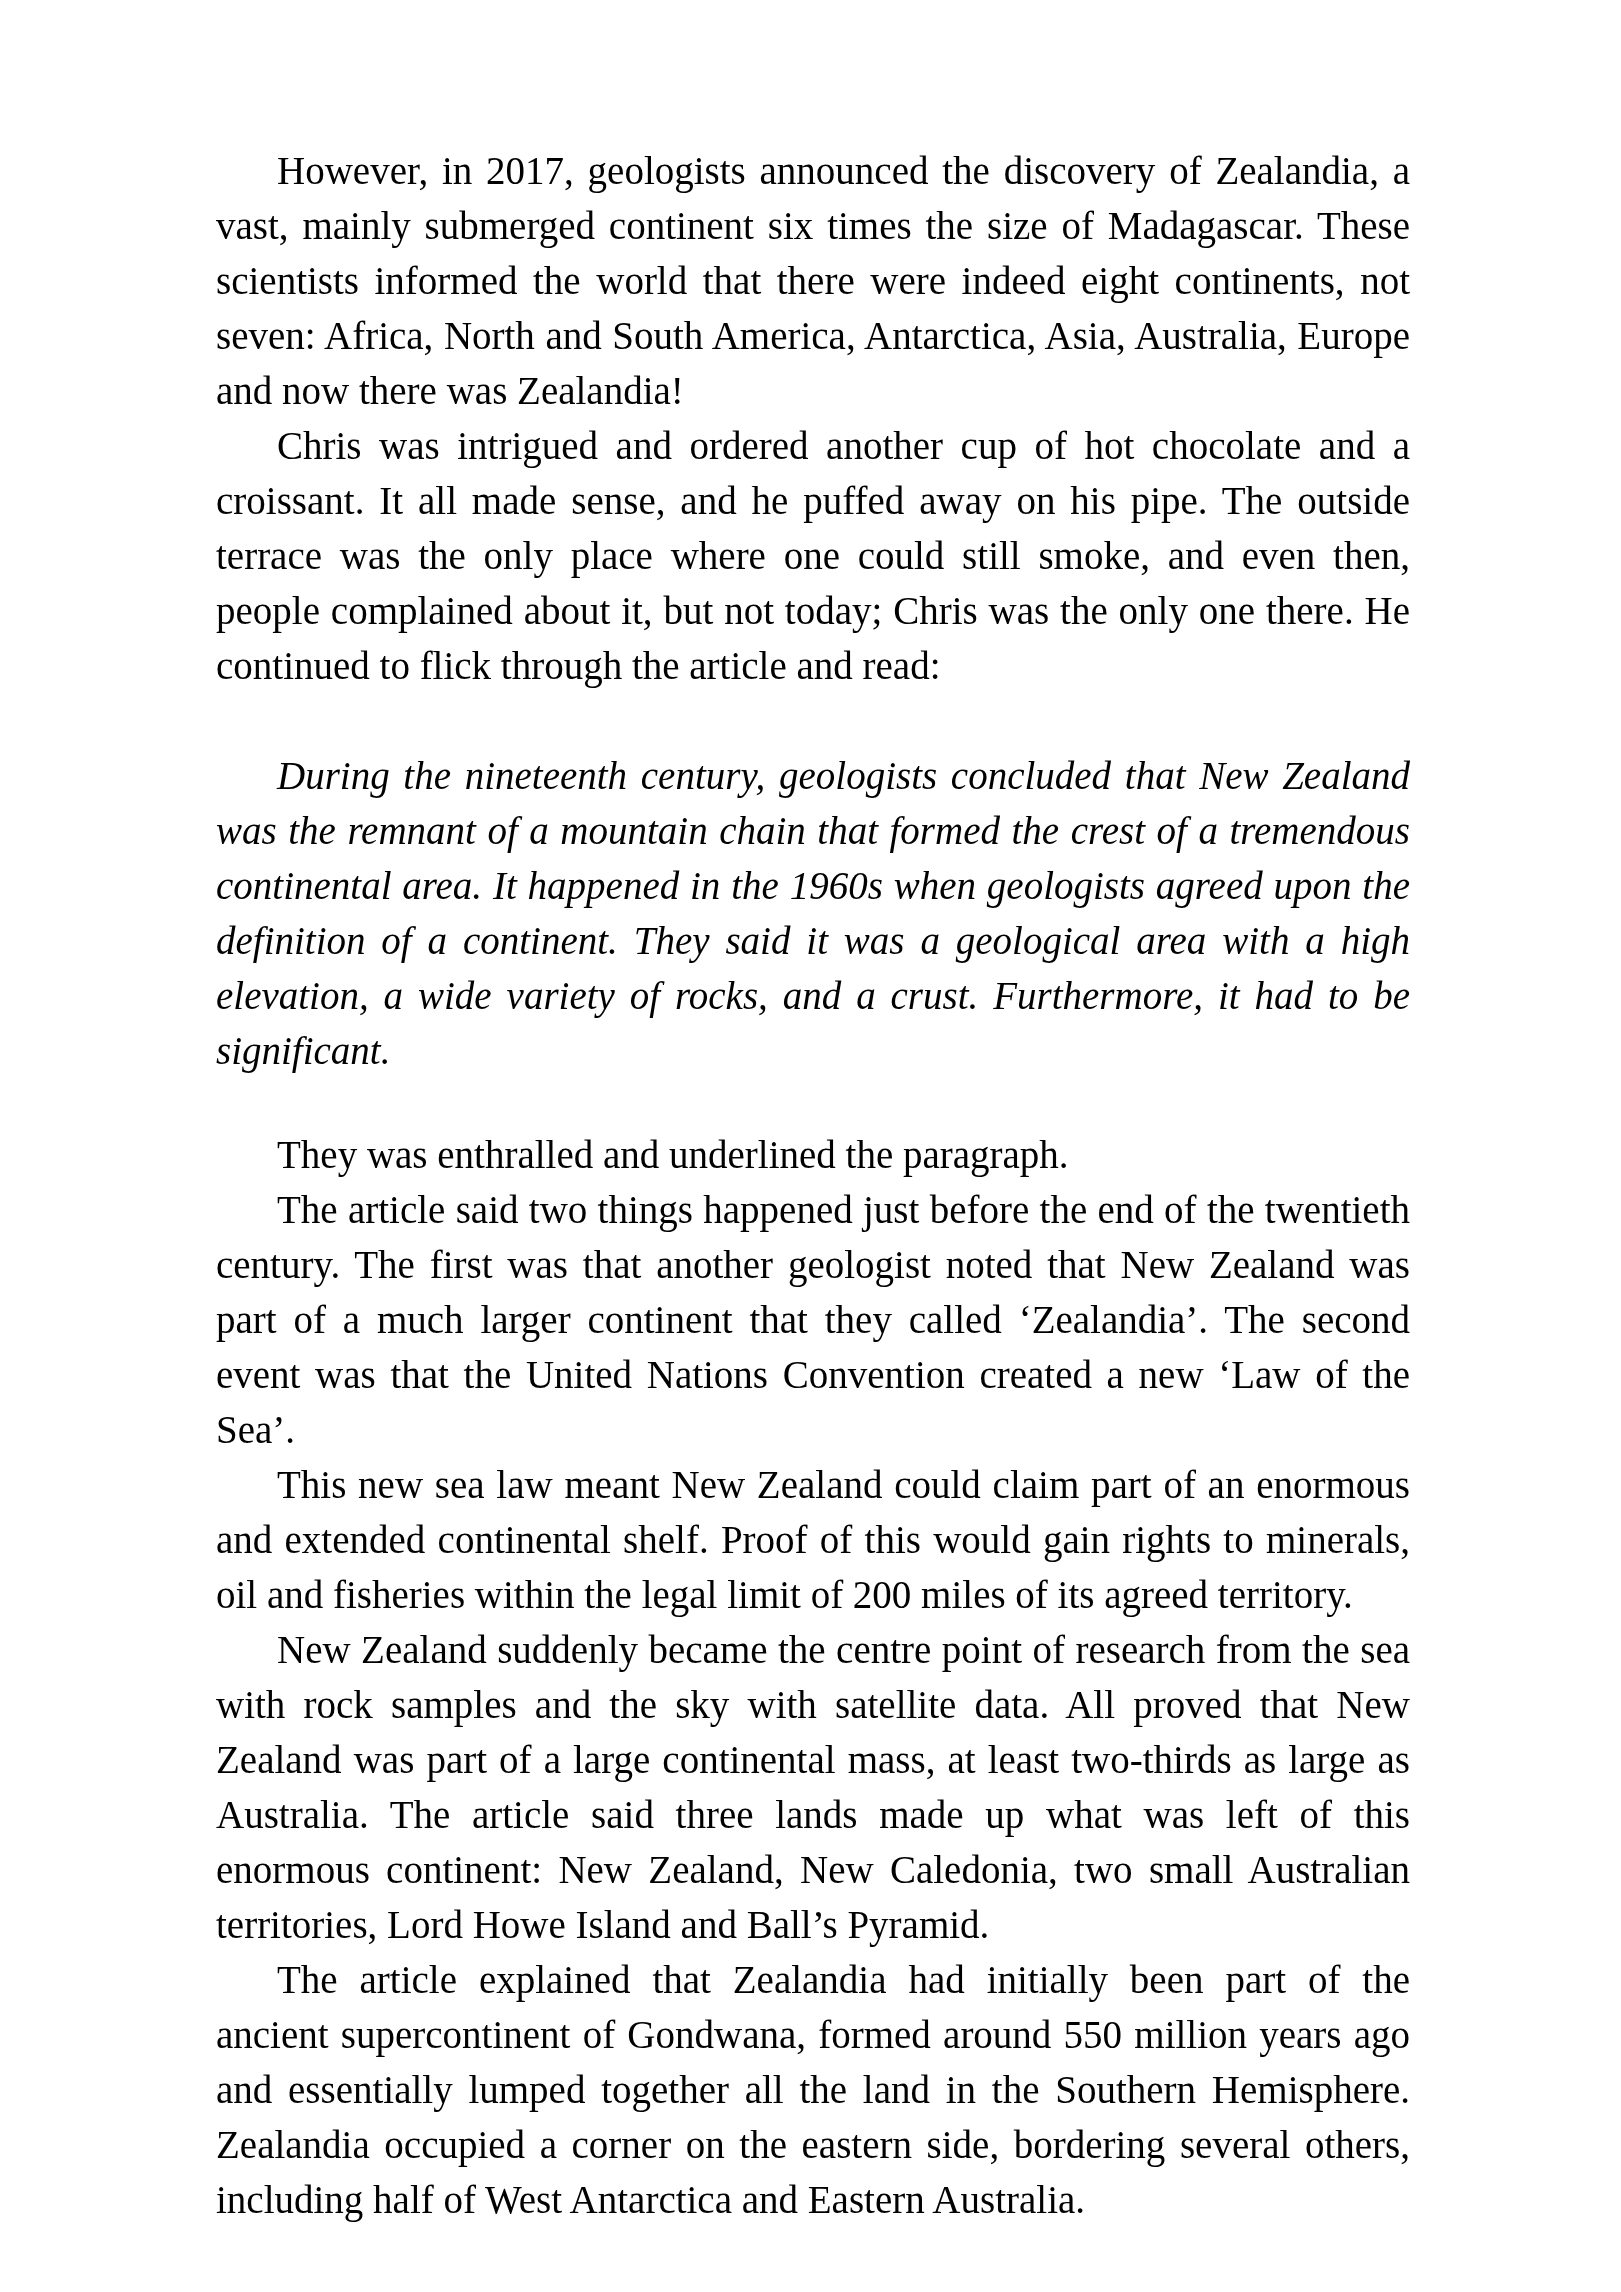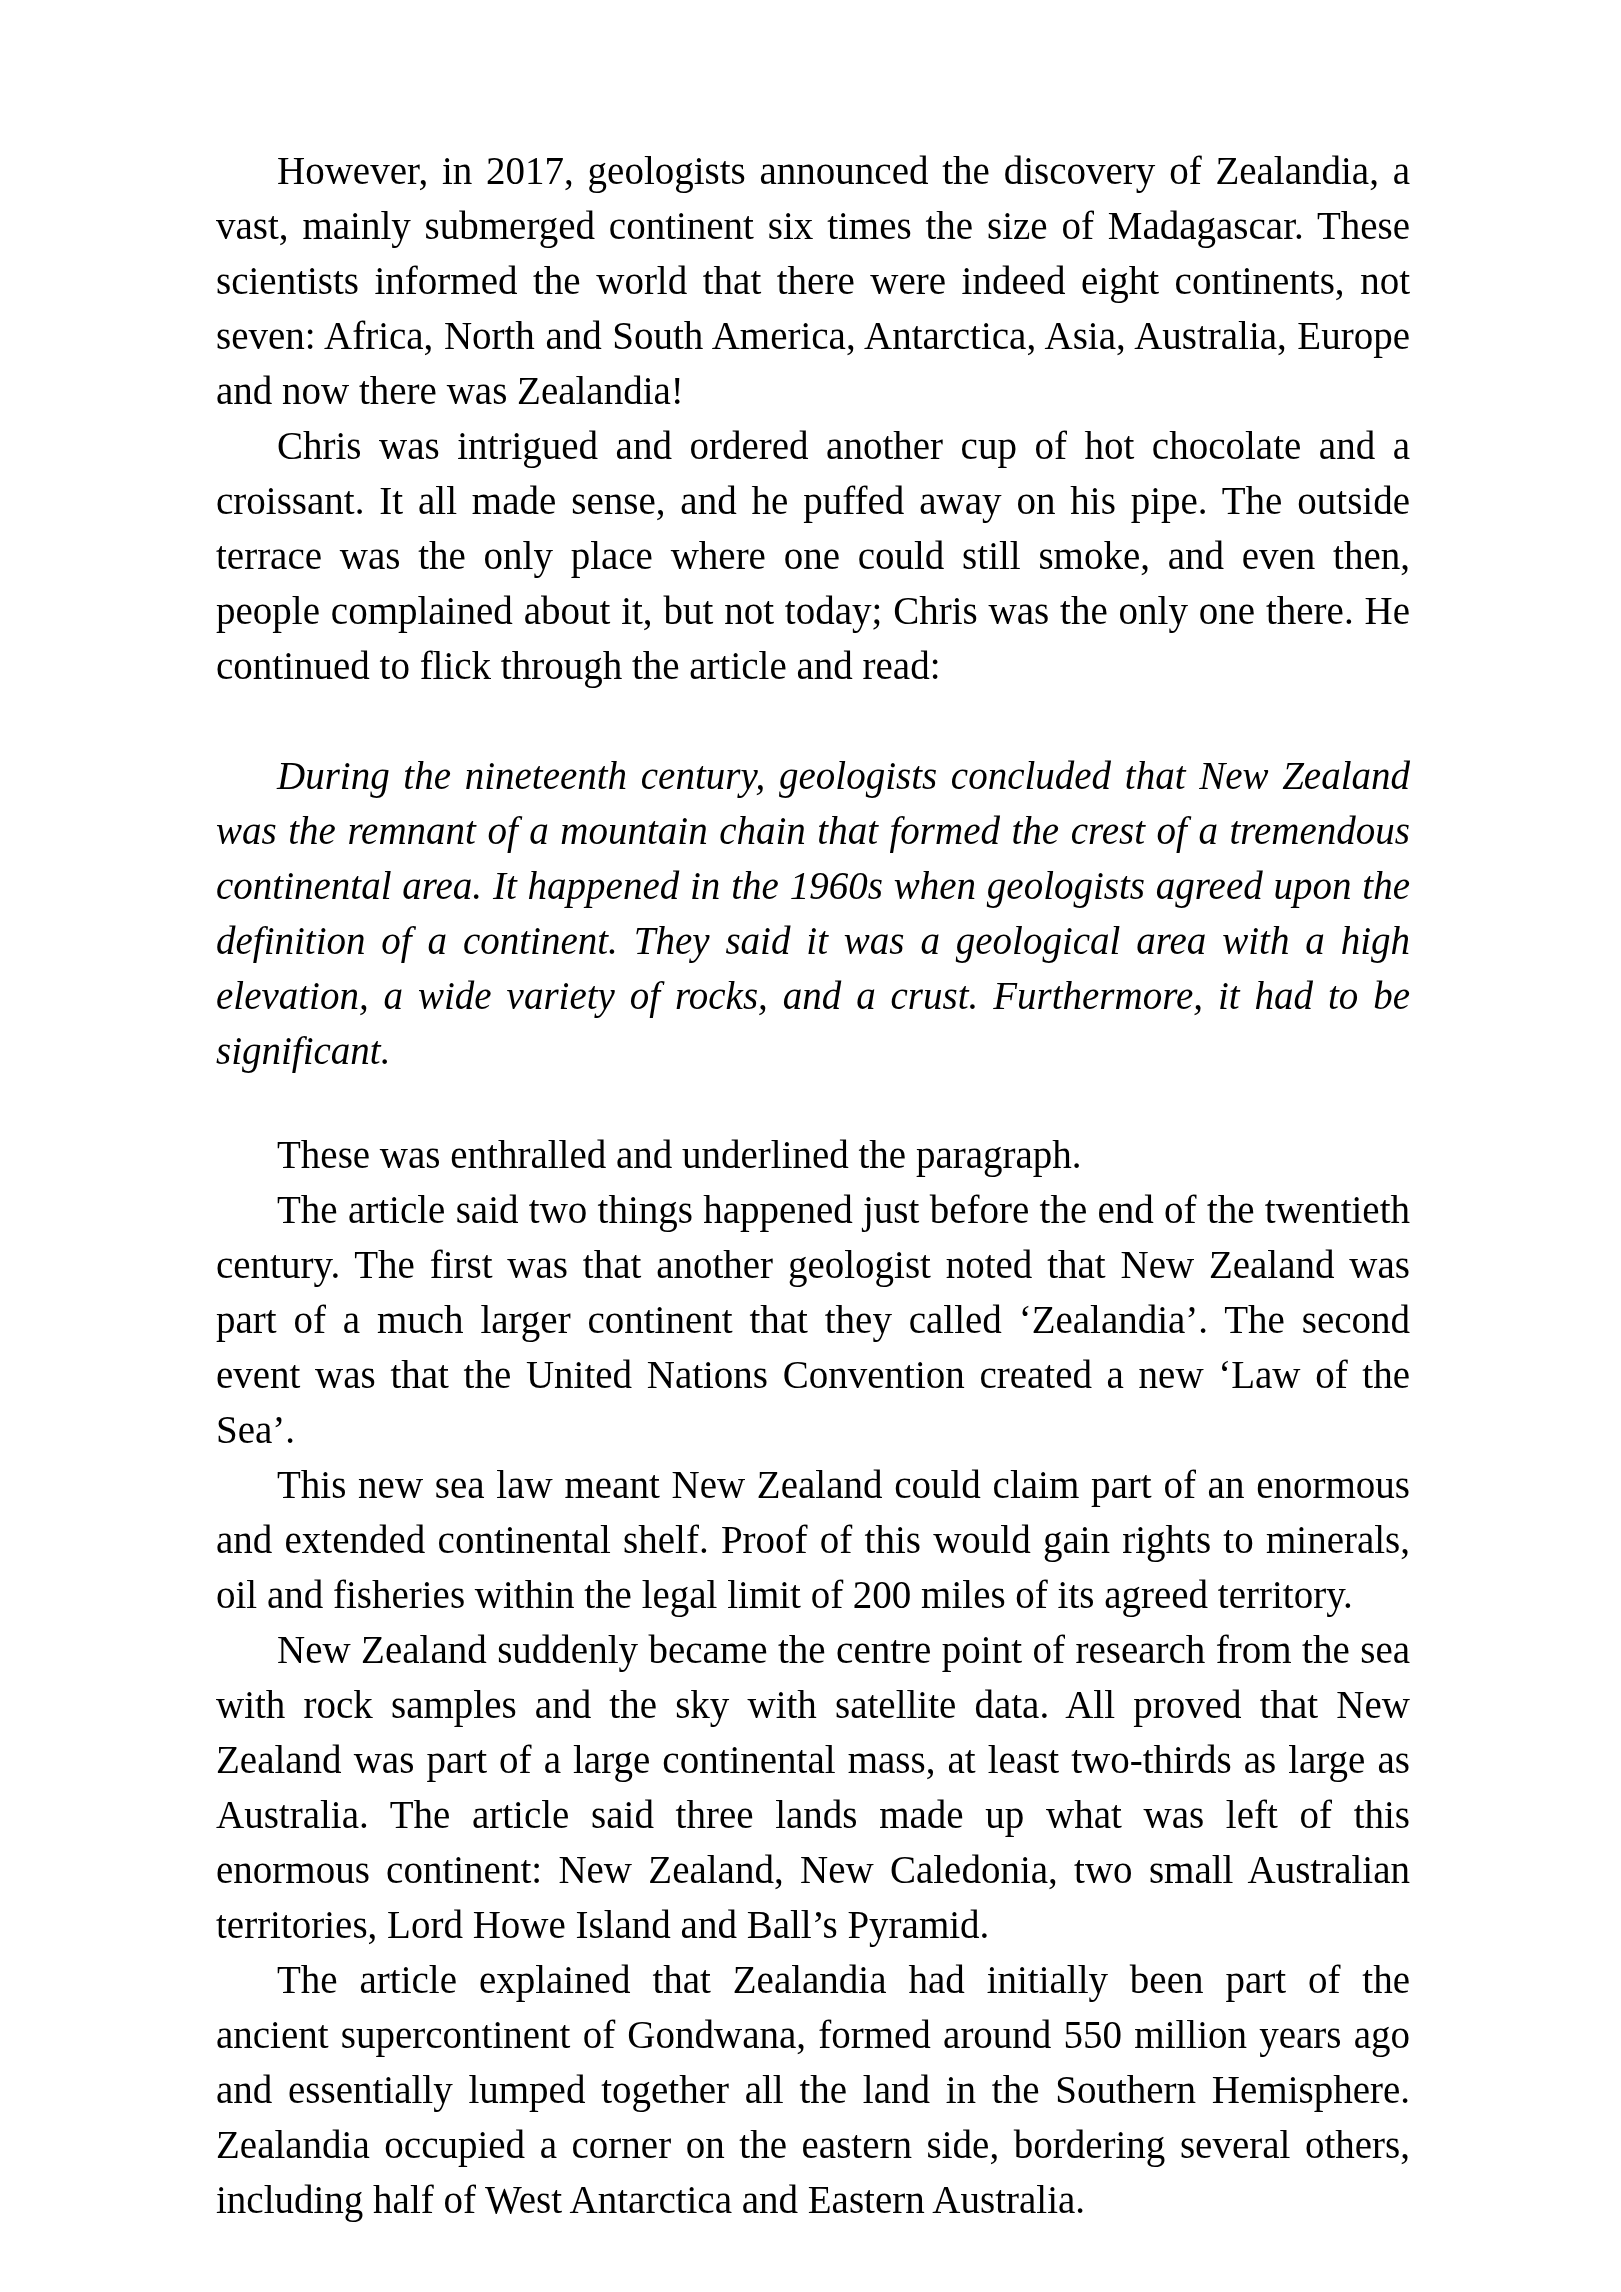--- a/index.html
+++ b/index.html
@@ -46,20 +46,20 @@
   }
 </style>
 </head>
 <body>
 
 <div class="page">
   <div class="content">
     <p class="body">However, in 2017, geologists announced the discovery of Zealandia, a vast, mainly submerged continent six times the size of Madagascar. These scientists informed the world that there were indeed eight continents, not seven: Africa, North and South America, Antarctica, Asia, Australia, Europe and now there was Zealandia!</p>
     <p class="body">Chris was intrigued and ordered another cup of hot chocolate and a croissant. It all made sense, and he puffed away on his pipe. The outside terrace was the only place where one could still smoke, and even then, people complained about it, but not today; Chris was the only one there. He continued to flick through the article and read:</p>
     <p class="quote">During the nineteenth century, geologists concluded that New Zealand was the remnant of a mountain chain that formed the crest of a tremendous continental area. It happened in the 1960s when geologists agreed upon the definition of a continent. They said it was a geological area with a high elevation, a wide variety of rocks, and a crust. Furthermore, it had to be significant.</p>
-    <p class="body">These was enthralled and underlined the paragraph.</p>
+    <p class="body">They was enthralled and underlined the paragraph.</p>
     <p class="body">The article said two things happened just before the end of the twentieth century. The first was that another geologist noted that New Zealand was part of a much larger continent that they called ‘Zealandia’. The second event was that the United Nations Convention created a new ‘Law of the Sea’.</p>
     <p class="body">This new sea law meant New Zealand could claim part of an enormous and extended continental shelf. Proof of this would gain rights to minerals, oil and fisheries within the legal limit of 200 miles of its agreed territory.</p>
     <p class="body">New Zealand suddenly became the centre point of research from the sea with rock samples and the sky with satellite data. All proved that New Zealand was part of a large continental mass, at least two-thirds as large as Australia. The article said three lands made up what was left of this enormous continent: New Zealand, New Caledonia, two small Australian territories, Lord Howe Island and Ball’s Pyramid.</p>
     <p class="body">The article explained that Zealandia had initially been part of the ancient supercontinent of Gondwana, formed around 550 million years ago and essentially lumped together all the land in the Southern Hemisphere. Zealandia occupied a corner on the eastern side, bordering several others, including half of West Antarctica and Eastern Australia.</p>
   </div>
 </div>
 
 
 </body></html>

